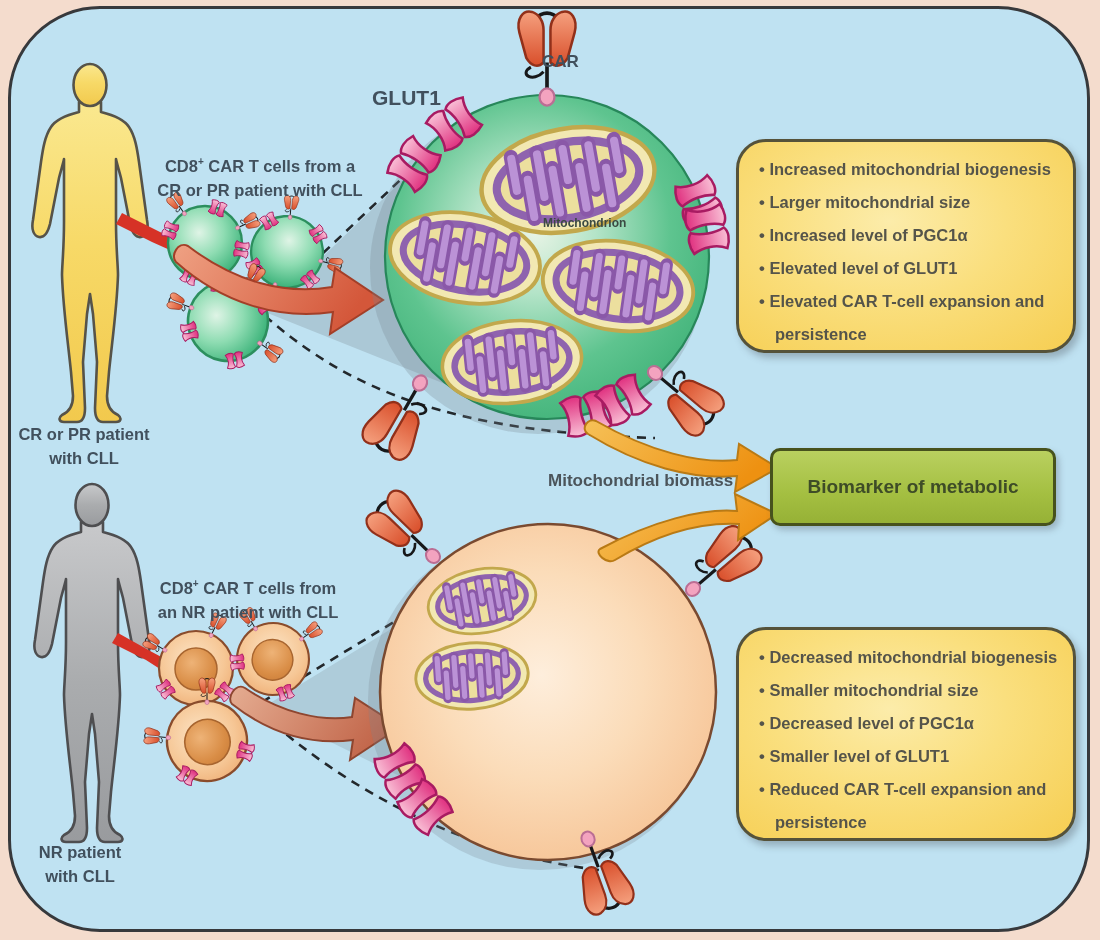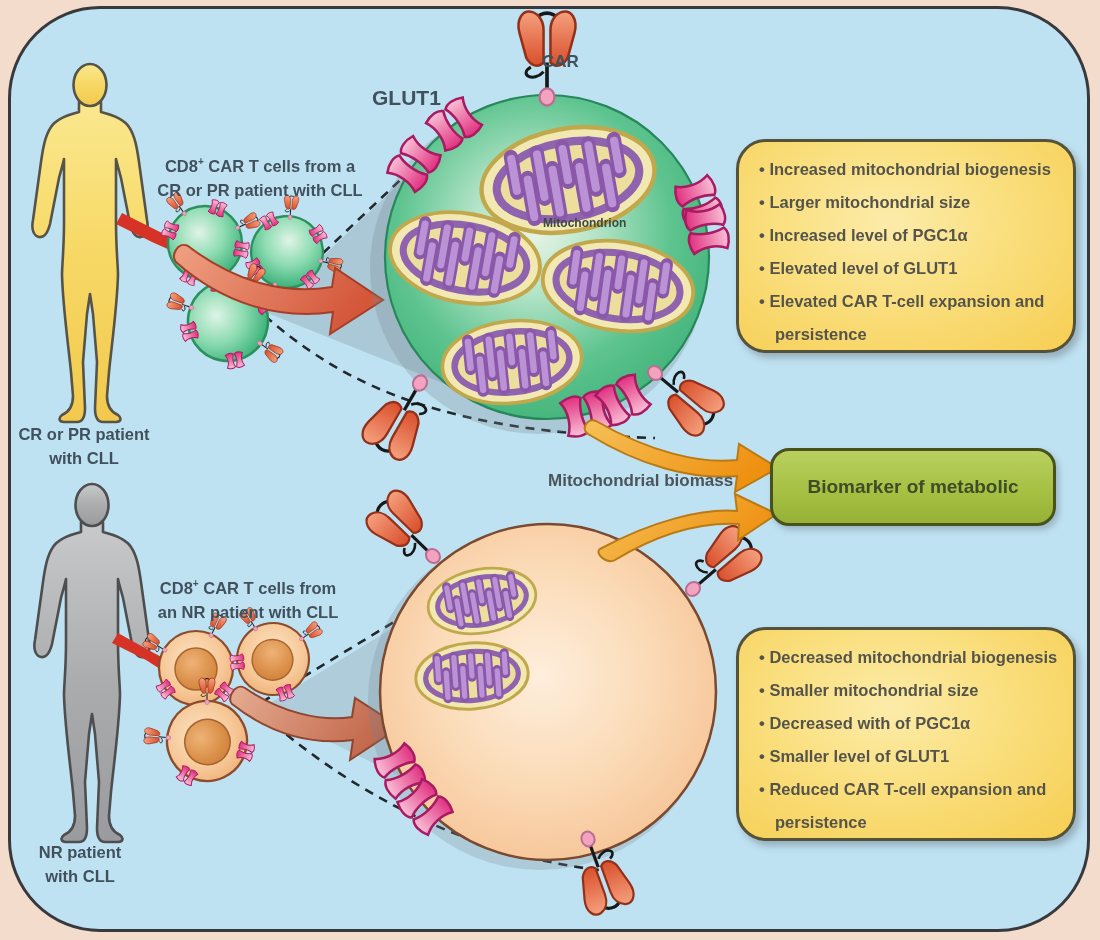--- a/index.html
+++ b/index.html
@@ -30,21 +30,21 @@
     padding:11px 8px 8px 20px;color:var(--info-text);
     box-shadow:4px 5px 7px rgba(100,112,124,0.45);
   }
   .info-box ul{margin:0;padding:0;list-style:none;}
   .info-box li{font-size:16.5px;font-weight:bold;line-height:33px;
                padding-left:16px;text-indent:-16px;}
   .info-box li::before{content:"• ";}
   .bio-box{
     position:absolute;left:770px;top:448px;width:286px;height:78px;box-sizing:border-box;
     background:linear-gradient(180deg,#b9d05f 0%,var(--biomarker-green) 60%,#96b136 100%);
-    border:3px solid var(--biomarker-border);border-radius:19px;
+    border:3px solid var(--biomarker-border);border-radius:10px;
     color:var(--biomarker-text);font-size:19px;font-weight:bold;
     display:flex;flex-direction:column;align-items:center;justify-content:center;line-height:1.32;
     box-shadow:3px 4px 6px rgba(100,112,124,0.4);
   }
   sup{font-size:10px;}
 </style>
 </head>
 <body>
 
 <div class="panel"></div>
@@ -289,17 +289,17 @@
 </div>
 
 <div class="bio-box">
   <span>Biomarker of metabolic</span>
 </div>
 
 <div class="info-box" style="top:627px;">
   <ul>
     <li><span>Decreased mitochondrial biogenesis</span></li>
     <li><span>Smaller mitochondrial size</span></li>
-    <li><span>Decreased with of PGC1α</span></li>
+    <li><span>Decreased level of PGC1α</span></li>
     <li><span>Smaller level of GLUT1</span></li>
     <li><span>Reduced CAR T-cell expansion and persistence</span></li>
   </ul>
 </div>
 
 </body></html>

